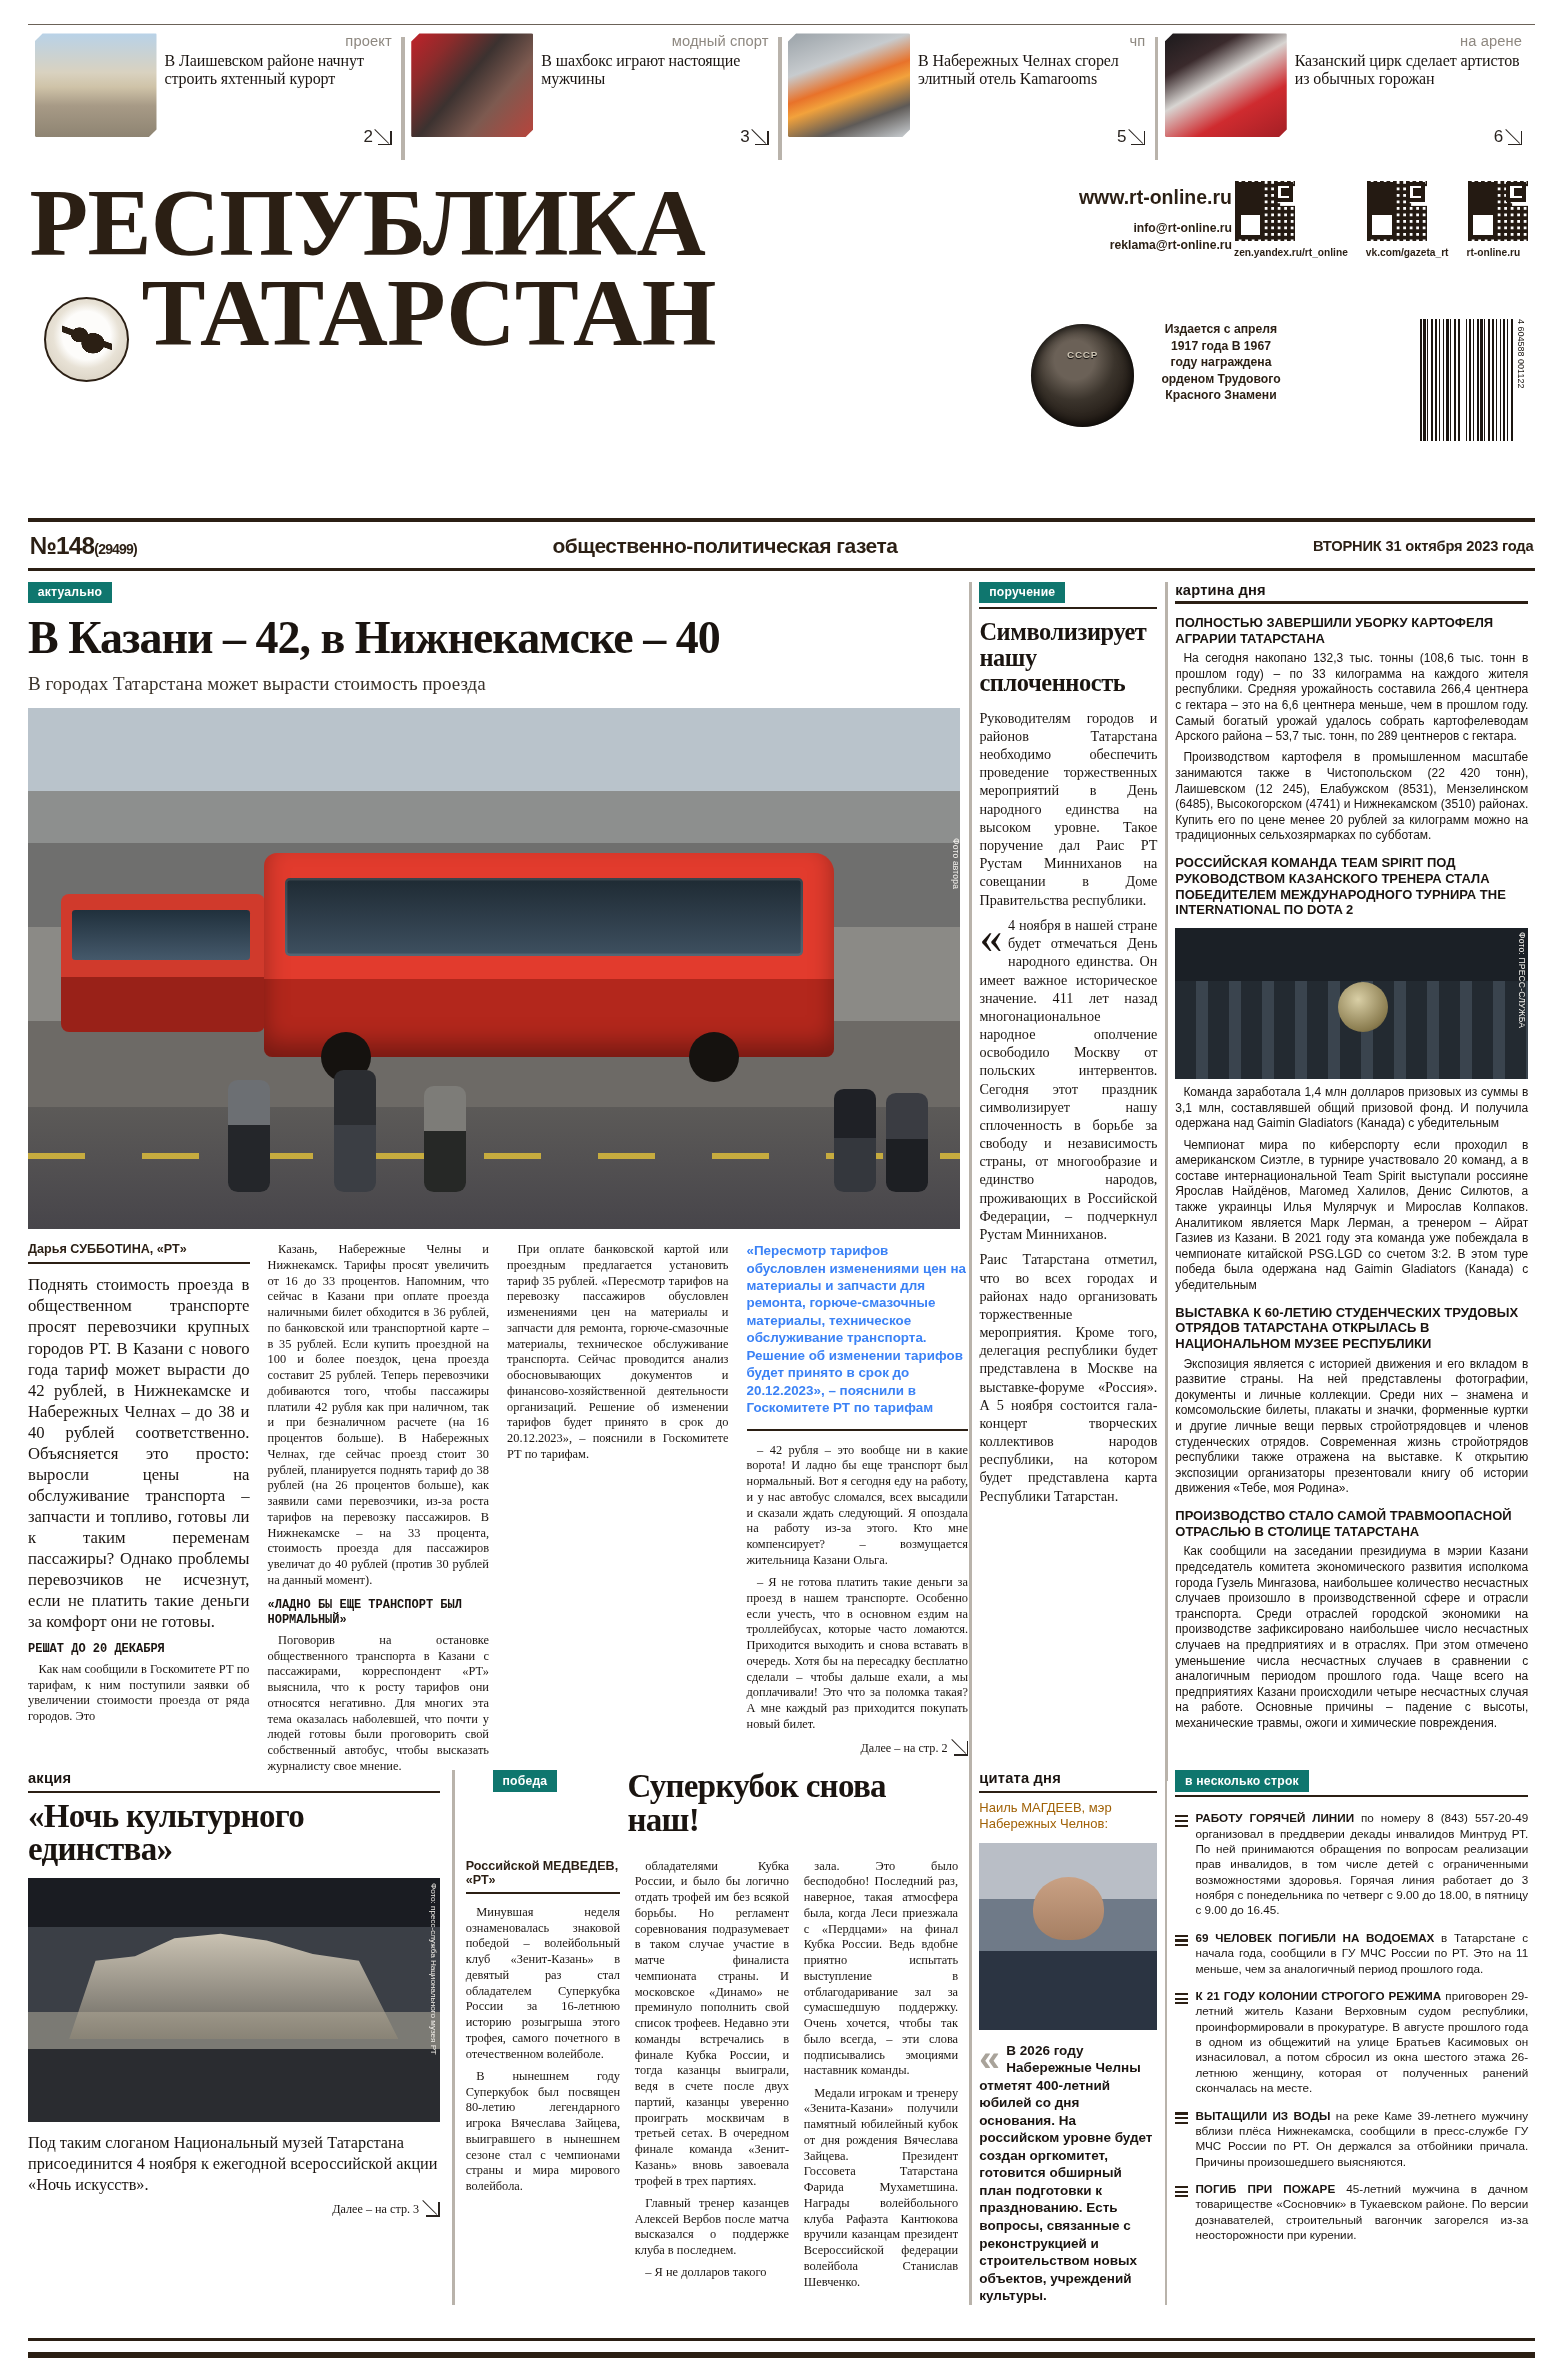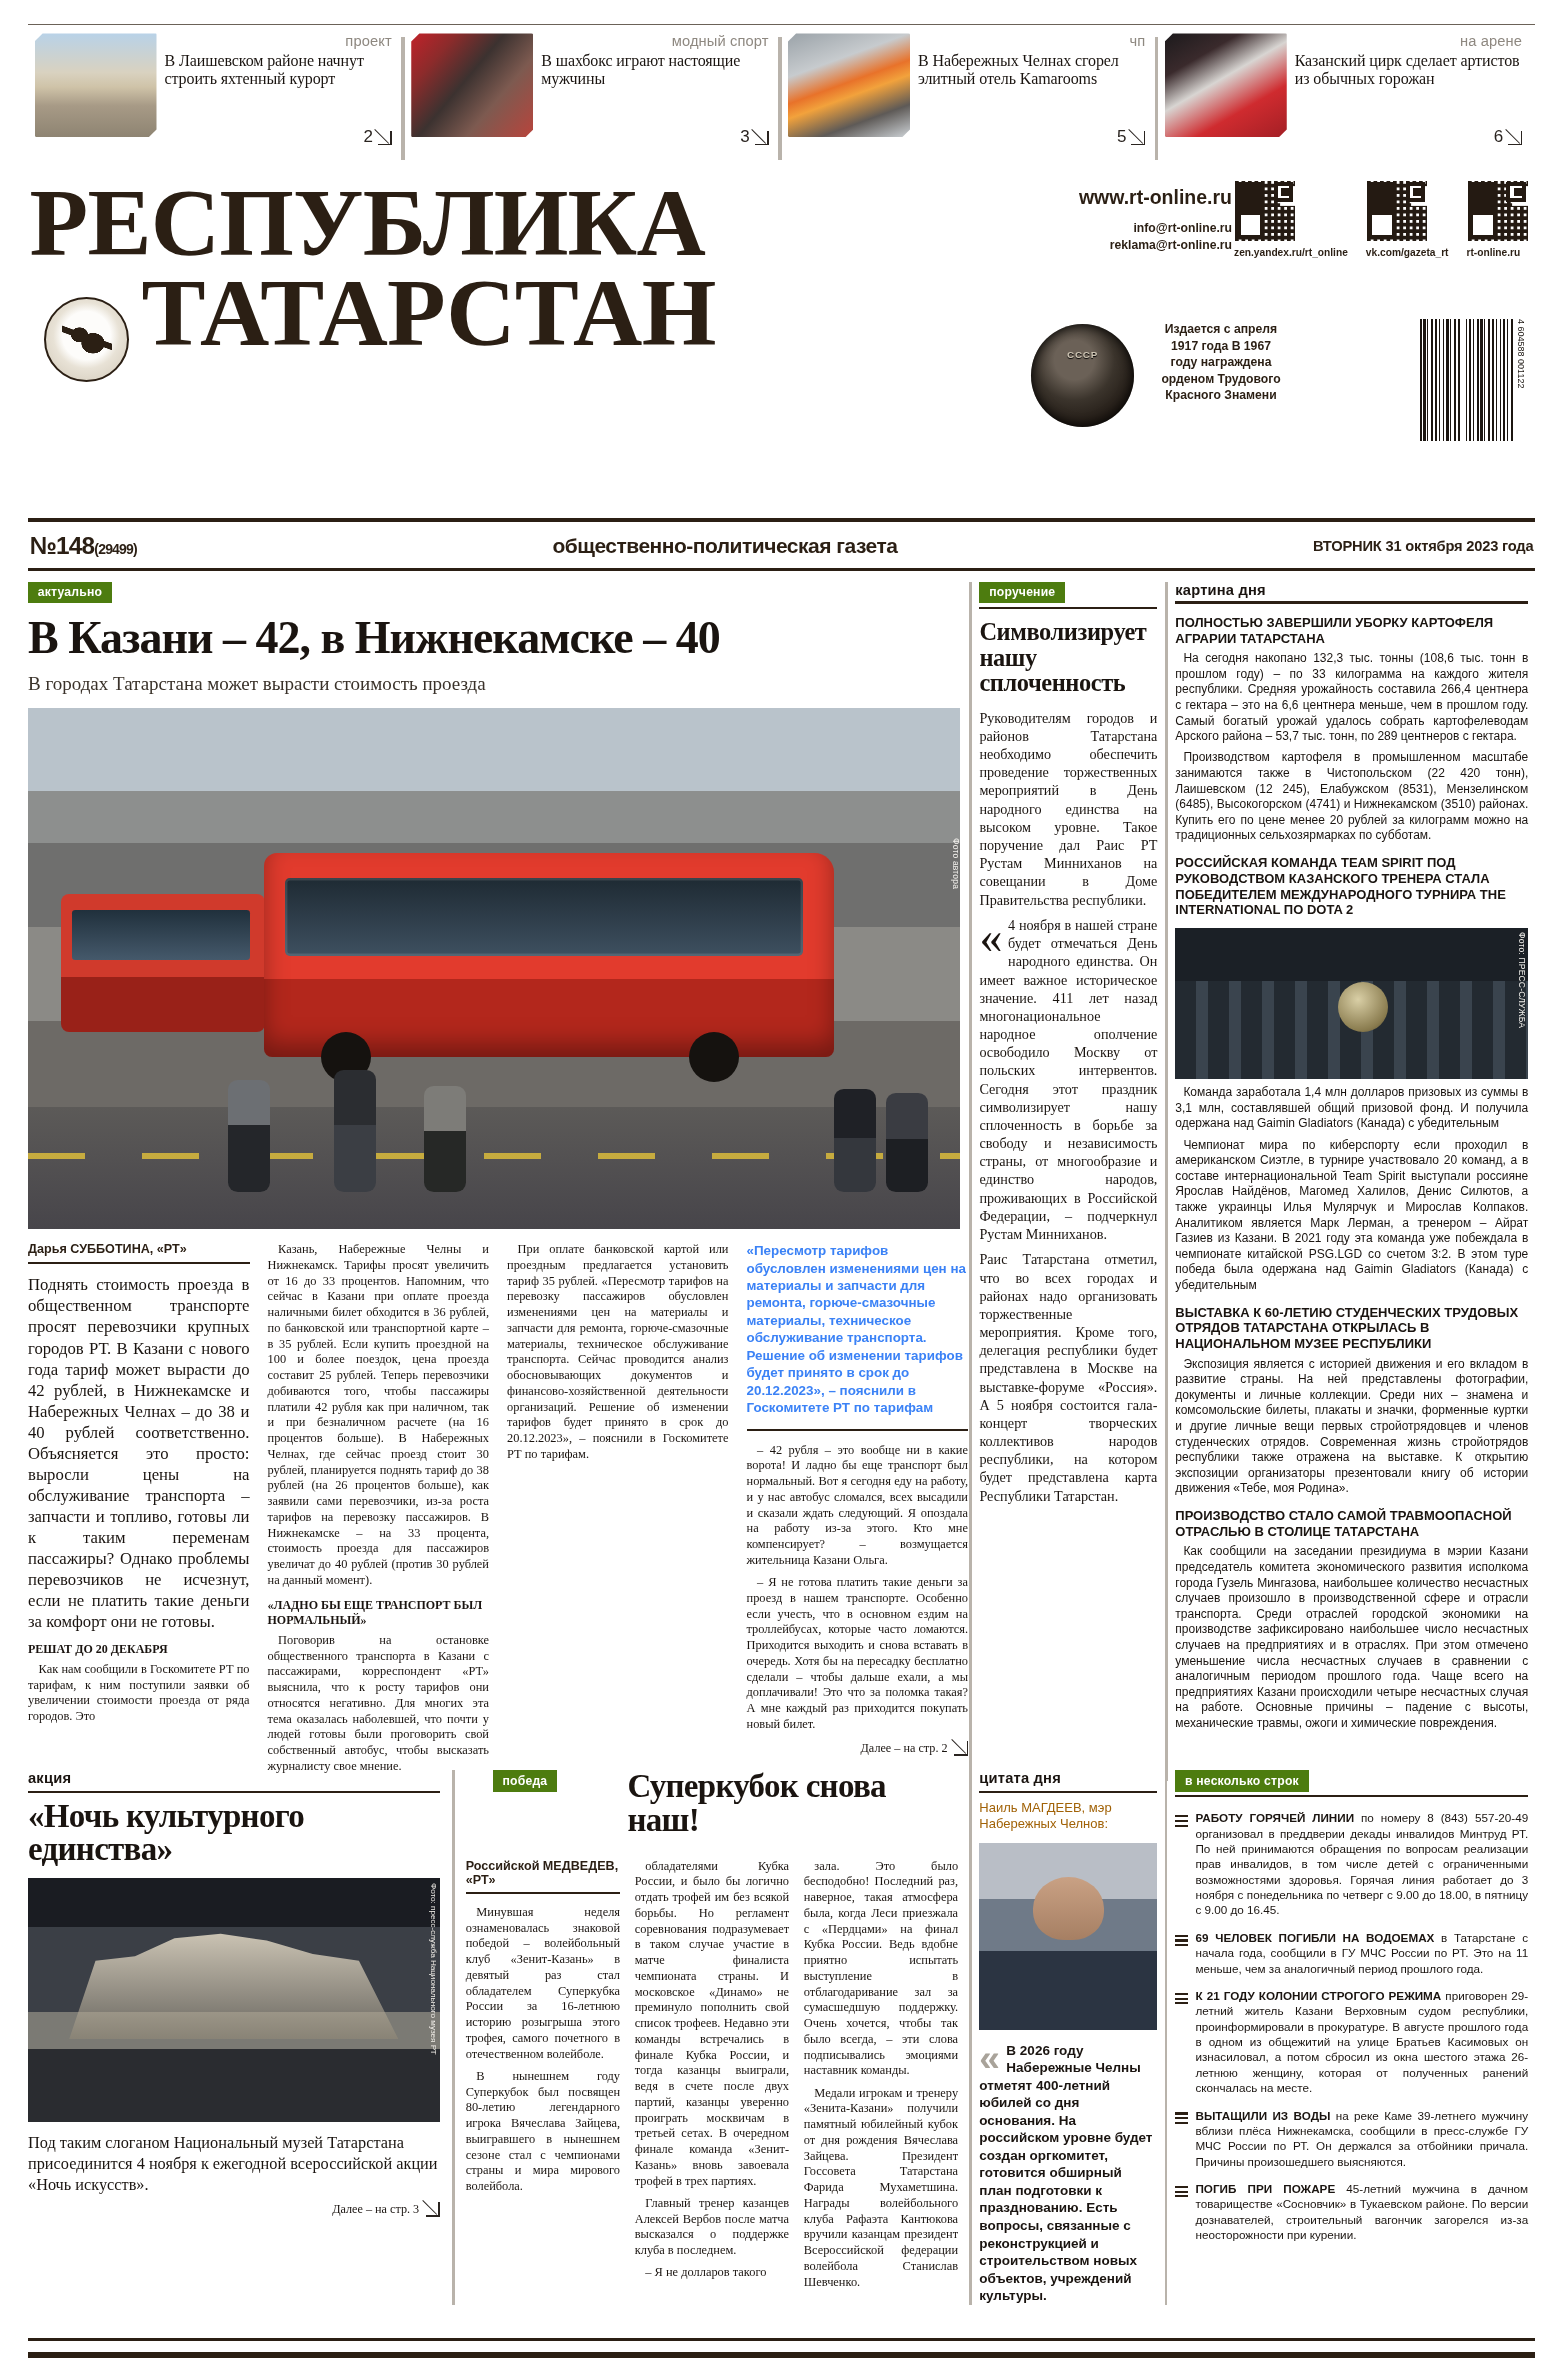--- a/index.html
+++ b/index.html
@@ -166,21 +166,21 @@
   .main-grid{
     display:grid;
     grid-template-columns: 940px 4.9px 191px 4.9px 366px;
     margin-top:11.4px;
     height:1172px;
   }
   .vrule{ background:#b9b3ab; width:2.4px; margin:0 auto; }
 
   .kicker-bar{
     display:inline-block;
-    background:#4d7c0f; color:#fff;
+    background:#0f766e; color:#fff;
     font-family:"Liberation Sans", sans-serif; font-weight:700;
     font-size:12.2px; padding:3.3px 9.8px 4.1px 9.8px; letter-spacing:0.2px;
   }
   .kicker-underline{ height:2.4px; background:#2b1f14; margin-top:3.3px; }
 
   .lead-head{
     font-family:"Liberation Serif", serif;
     font-weight:700;
     font-size:46px; line-height:1.02; letter-spacing:-1px;
     color:#1a1410; margin:11.4px 0 0 0;
@@ -261,21 +261,21 @@
     font-family:"Liberation Serif", serif;
     font-size:16.7px; line-height:1.26; color:#1a1410; text-align:justify;
   }
   .bodytext{
     font-family:"Liberation Serif", serif;
     font-size:12.4px; line-height:1.27; color:#1a1410; text-align:justify;
     hyphens:auto;
   }
   .bodytext p{ margin:0 0 6.5px 0; text-indent:10.6px; }
   .subhead{
-    font-family:Liberation Serif, serif; font-weight:700;
+    font-family:Liberation Mono, monospace; font-weight:700;
     font-size:12px; line-height:1.2; color:#1a1410;
     margin:9.8px 0 5.7px 0; text-transform:uppercase;
   }
   .pullbox{
     font-family:"Liberation Sans", sans-serif; font-weight:700;
     font-size:13.4px; line-height:1.3; color:#3b82f6;
     border-bottom:2.4px solid #2b1f14; padding-bottom:13px; margin-bottom:11.4px;
   }
   .cont-link{
     display:flex; justify-content:flex-end; align-items:flex-end; gap:4.1px;

